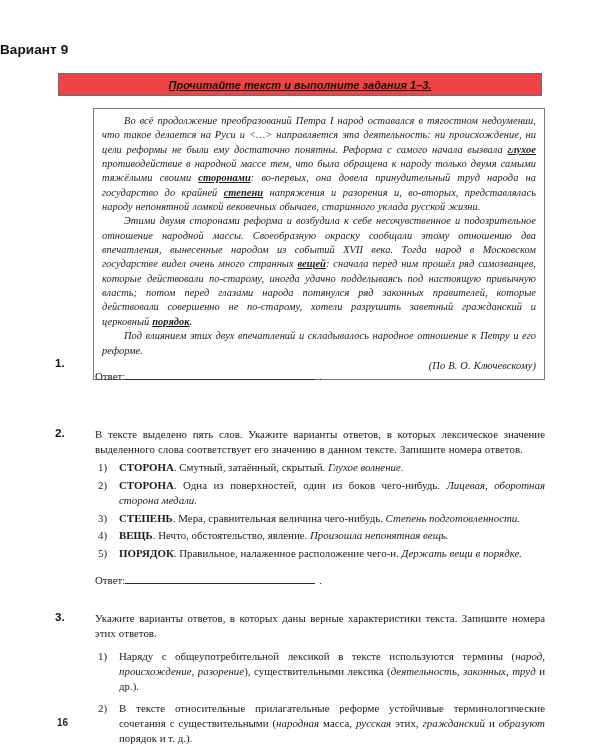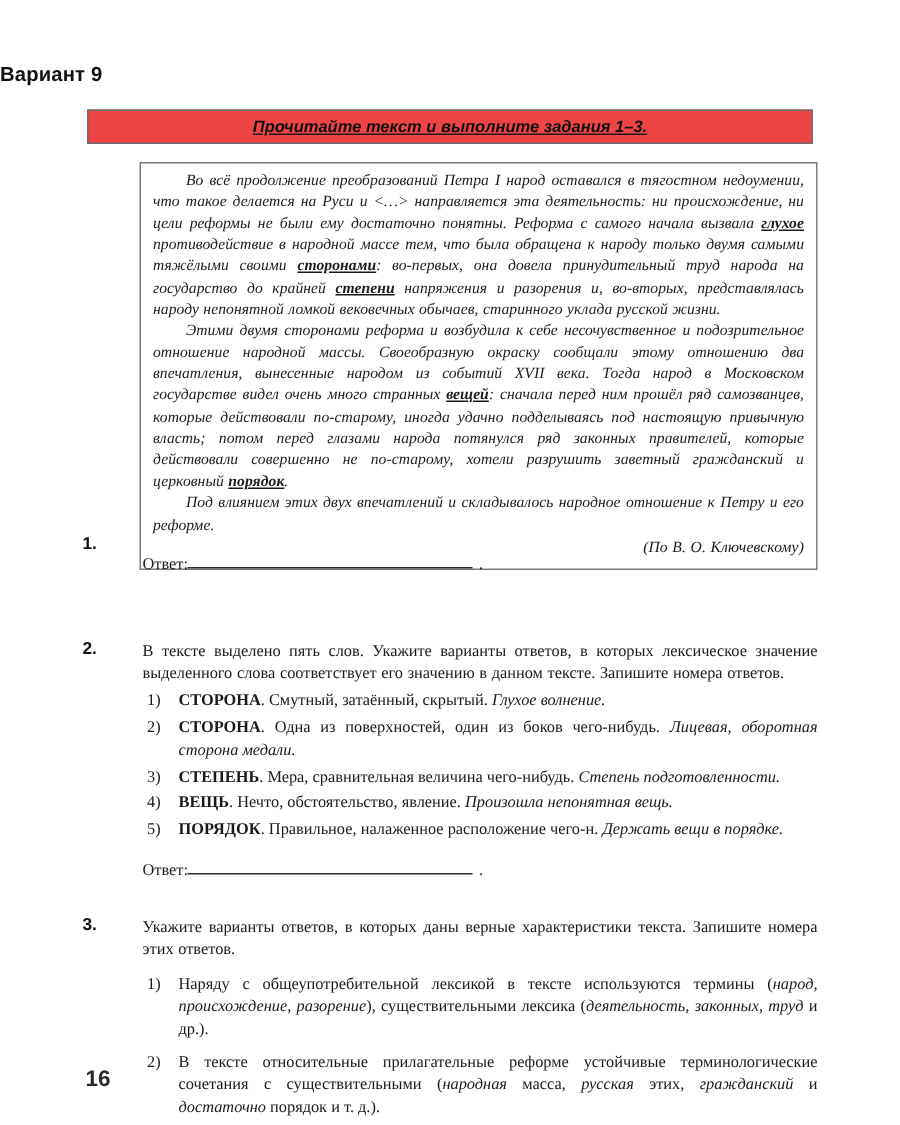--- a/index.html
+++ b/index.html
@@ -165,21 +165,21 @@
 
   .options.q3 li { margin-top: 7px; }
 
   
   .page-number {
     position: absolute;
     left: 57px;
     bottom: 22px;
     font-family: "Liberation Sans", "DejaVu Sans", sans-serif;
     font-weight: bold;
-    font-size: 15px;
+    font-size: 10px;
     color: #2a2a2a;
   }
 </style>
 </head>
 <body>
 
 <div class="page">
 
   <div class="variant-title">Вариант 9</div>
 
@@ -218,20 +218,20 @@
       <div class="answer-row"><span>Ответ:</span><span class="answer-rule"></span><span>.</span></div>
     </div>
   </div>
 
   <div class="question" style="top:611px;">
     <div class="q-num">3.</div>
     <div class="q-body">
       <div class="q-stem">Укажите варианты ответов, в которых даны верные характеристики текста. Запишите номера этих ответов.</div>
       <ul class="options q3">
         <li><span class="marker">1)</span><span>Наряду с общеупотребительной лексикой в тексте используются термины (</span><i>народ, происхождение, разорение</i><span>), существительными лексика (</span><i>деятельность, законных, труд</i><span> и др.).</span></li>
-        <li><span class="marker">2)</span><span>В тексте относительные прилагательные реформе устойчивые терминологические сочетания с существительными (</span><i>народная</i><span> масса, </span><i>русская</i><span> этих, </span><i>гражданский</i><span> и </span><i>достаточно</i><span> порядок и т. д.).</span></li>
+        <li><span class="marker">2)</span><span>В тексте относительные прилагательные реформе устойчивые терминологические сочетания с существительными (</span><i>народная</i><span> масса, </span><i>русская</i><span> этих, </span><i>гражданский</i><span> и </span><i>образуют</i><span> порядок и т. д.).</span></li>
       </ul>
     </div>
   </div>
 
   <div class="page-number">16</div>
 
 </div>
 
 </body></html>

